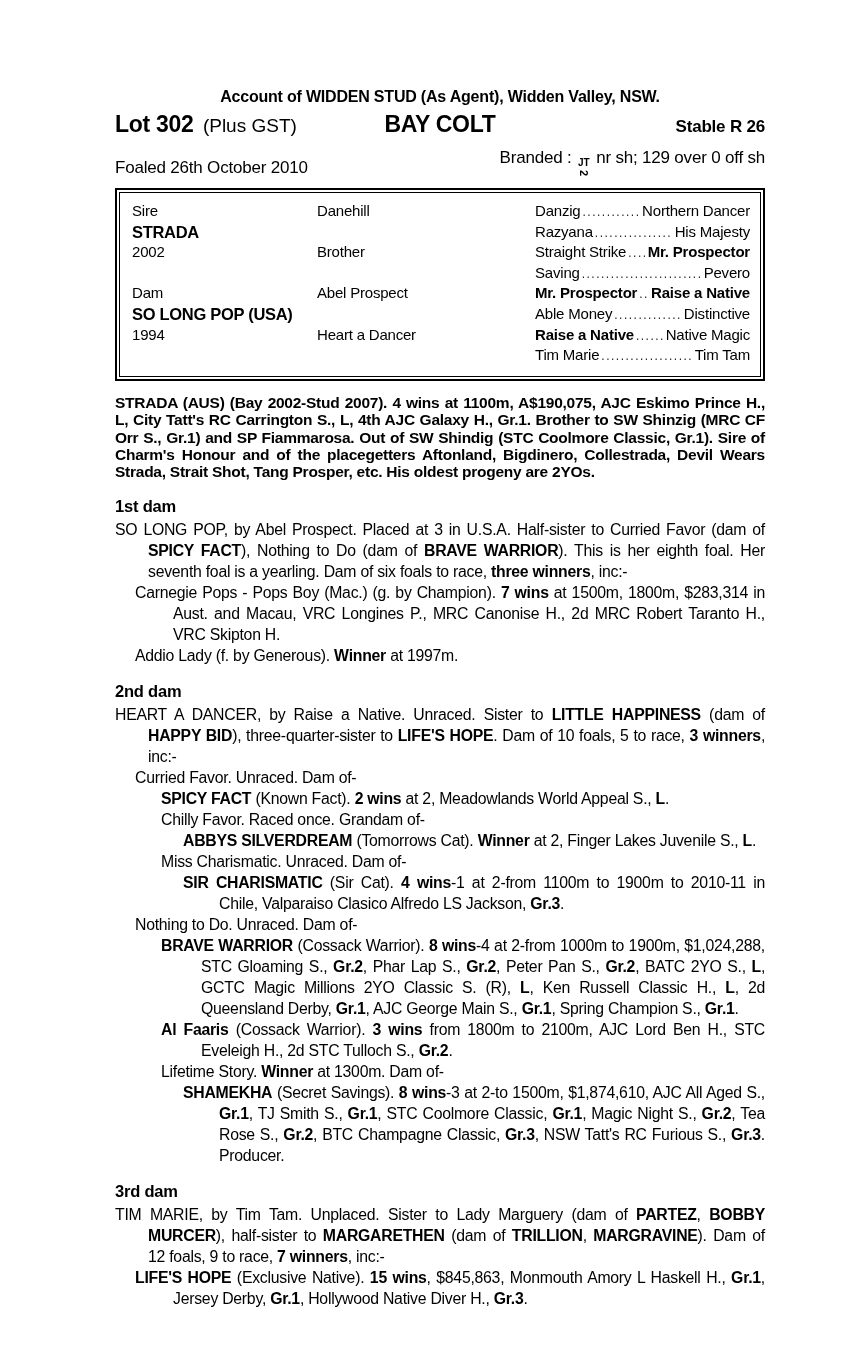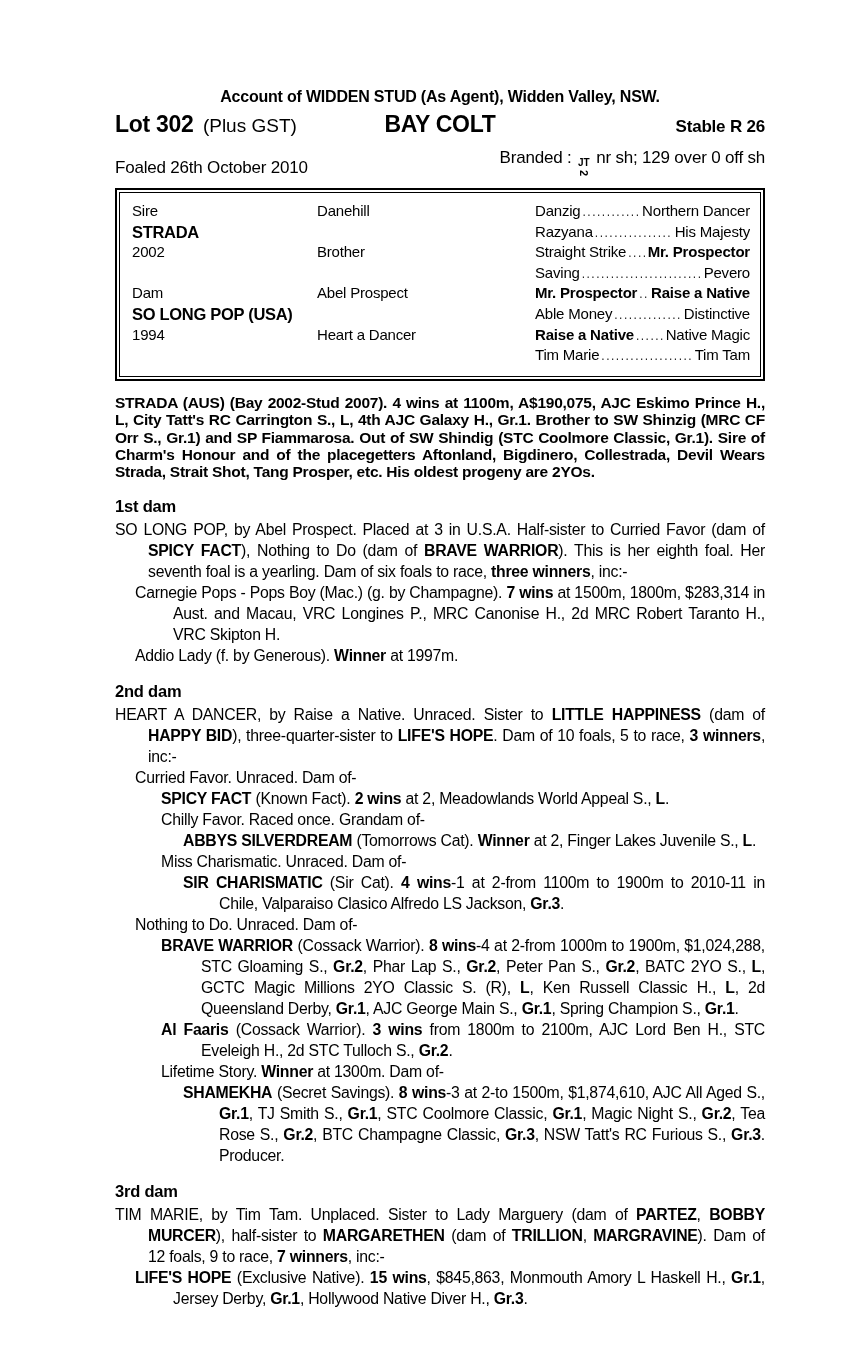--- a/index.html
+++ b/index.html
@@ -126,21 +126,21 @@
           </div>
         </div>
     </div>
   </div>
 
   <div class="sire-sum"><span class="b">STRADA (AUS) (Bay 2002-Stud 2007). 4 wins at 1100m, A$190,075, AJC Eskimo Prince H., L, City Tatt's RC Carrington S., L, 4th AJC Galaxy H., Gr.1. Brother to SW Shinzig (MRC CF Orr S., Gr.1) and SP Fiammarosa. Out of SW Shindig (STC Coolmore Classic, Gr.1). Sire of Charm's Honour and of the placegetters Aftonland, Bigdinero, Collestrada, Devil Wears Strada, Strait Shot, Tang Prosper, etc. His oldest progeny are 2YOs.</span></div>
 
   <div>
       <div class="dam-h">1st dam</div>
       <p class="dam L0"><span>SO LONG POP, by Abel Prospect. Placed at 3 in U.S.A. Half-sister to Curried Favor (dam of </span><span class="b">SPICY FACT</span><span>), Nothing to Do (dam of </span><span class="b">BRAVE WARRIOR</span><span>). This is her eighth foal. Her seventh foal is a yearling. Dam of six foals to race, </span><span class="b">three winners</span><span>, inc:-</span></p>
-      <p class="dam L1"><span>Carnegie Pops - Pops Boy (Mac.) (g. by Champagne). </span><span class="b">7 wins</span><span> at 1500m, 1800m, $283,314 in Aust. and Macau, VRC Longines P., MRC Canonise H., 2d MRC Robert Taranto H., VRC Skipton H.</span></p>
+      <p class="dam L1"><span>Carnegie Pops - Pops Boy (Mac.) (g. by Champion). </span><span class="b">7 wins</span><span> at 1500m, 1800m, $283,314 in Aust. and Macau, VRC Longines P., MRC Canonise H., 2d MRC Robert Taranto H., VRC Skipton H.</span></p>
       <p class="dam L1"><span>Addio Lady (f. by Generous). </span><span class="b">Winner</span><span> at 1997m.</span></p>
       <div class="dam-h">2nd dam</div>
       <p class="dam L0"><span>HEART A DANCER, by Raise a Native. Unraced. Sister to </span><span class="b">LITTLE HAPPINESS</span><span> (dam of </span><span class="b">HAPPY BID</span><span>), three-quarter-sister to </span><span class="b">LIFE'S HOPE</span><span>. Dam of 10 foals, 5 to race, </span><span class="b">3 winners</span><span>, inc:-</span></p>
       <p class="dam L1"><span>Curried Favor. Unraced. Dam of-</span></p>
       <p class="dam L2"><span class="b">SPICY FACT</span><span> (Known Fact). </span><span class="b">2 wins</span><span> at 2, Meadowlands World Appeal S., </span><span class="b">L</span><span>.</span></p>
       <p class="dam L2"><span>Chilly Favor. Raced once. Grandam of-</span></p>
       <p class="dam L3"><span class="b">ABBYS SILVERDREAM</span><span> (Tomorrows Cat). </span><span class="b">Winner</span><span> at 2, Finger Lakes Juvenile S., </span><span class="b">L</span><span>.</span></p>
       <p class="dam L2"><span>Miss Charismatic. Unraced. Dam of-</span></p>
       <p class="dam L3"><span class="b">SIR CHARISMATIC</span><span> (Sir Cat). </span><span class="b">4 wins</span><span>-1 at 2-from 1100m to 1900m to 2010-11 in Chile, Valparaiso Clasico Alfredo LS Jackson, </span><span class="b">Gr.3</span><span>.</span></p>
       <p class="dam L1"><span>Nothing to Do. Unraced. Dam of-</span></p>

